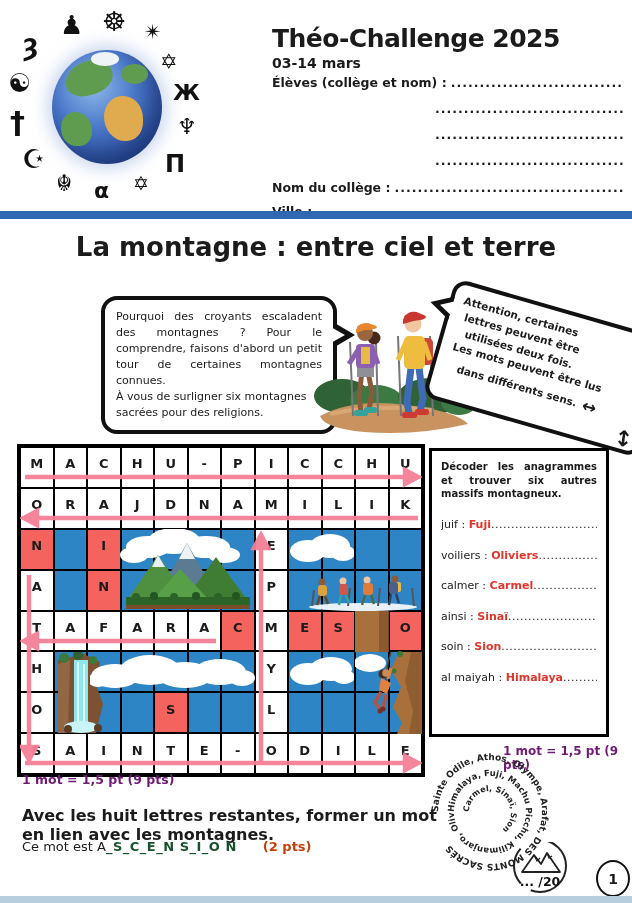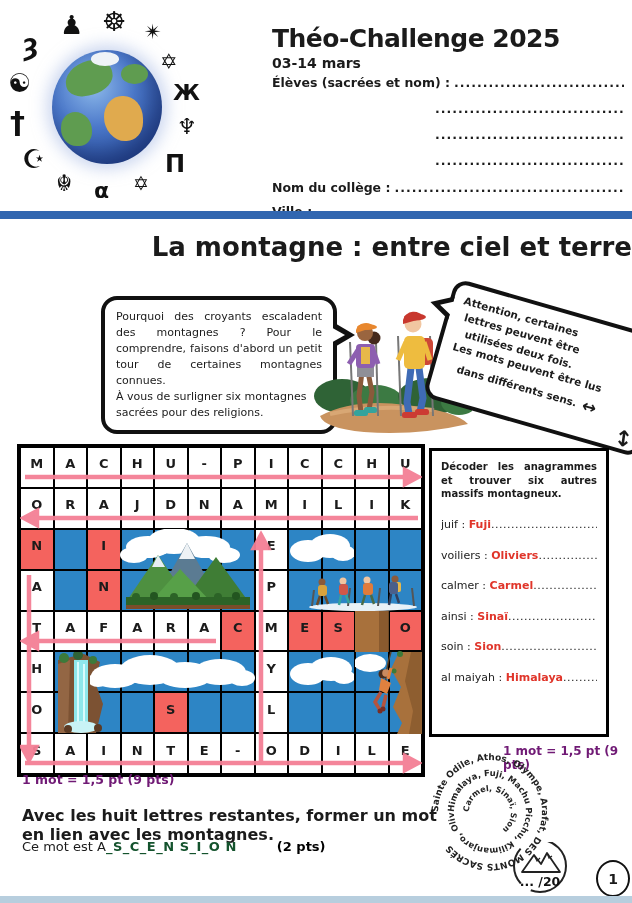--- a/index.html
+++ b/index.html
@@ -21,21 +21,21 @@
   #header-right{left:272px;top:24px;width:352px}
   #hdr-title{font-size:25px;font-weight:700;letter-spacing:-.5px}
   #hdr-date{font-size:14px;font-weight:700;margin-top:2px}
   .formline{display:flex;font-size:12.5px;font-weight:700;white-space:nowrap;overflow:hidden;margin-top:4px}
   .formline .lbl{flex:none;margin-right:4px}
   .dotfill{flex:1;overflow:hidden;letter-spacing:1px}
   .blankline{margin-left:163px;width:189px;overflow:hidden;white-space:nowrap;font-size:12.5px;font-weight:700;letter-spacing:1px;margin-top:11px}
   #divider{left:0;top:211px;width:632px;height:8px;background:#3166b0}
   #bottombar{left:0;bottom:0;width:632px;height:7px;background:#b7cede}
   
-  #main-title{left:0;top:232px;width:632px;text-align:right;font-size:26px;font-weight:700}
+  #main-title{left:0;top:232px;width:632px;text-align:center;font-size:26px;font-weight:700}
   #intro-bubble{left:101px;top:296px;width:206px;border:4px solid #111;border-radius:16px;
     background:#fff;padding:9px 11px;font-size:11px;line-height:1.45}
   #intro-bubble .j{text-align:justify}
   .tail-r-black{position:absolute;right:-22px;top:22px;width:0;height:0;
     border-top:13px solid transparent;border-bottom:13px solid transparent;border-left:22px solid #111}
   .tail-r-white{position:absolute;right:-12px;top:26px;width:0;height:0;
     border-top:9px solid transparent;border-bottom:9px solid transparent;border-left:16px solid #fff}
   #warn-bubble{left:456px;top:278px;width:196px;border:4px solid #111;border-radius:14px;
     background:#fff;padding:8px 10px 18px;font-size:10.5px;line-height:1.5;font-weight:600;
     transform:rotate(16deg);transform-origin:0 0}
@@ -60,21 +60,21 @@
   .agc{color:#222}
   .aga{color:#e0352a;font-weight:700}
   .agd{letter-spacing:.5px;color:#222}
   
   .rednote{color:#701a75;font-weight:700;font-size:12.5px}
   #note-left{left:22px;top:772px}
   #note-right{left:503px;top:744px;font-size:12px}
   #instruction{left:22px;top:806px;font-size:16px;font-weight:700;width:420px}
   #answerline{left:22px;top:839px;font-size:13px}
   #answerline .redpart{color:#14532d;font-weight:700;letter-spacing:.5px}
-  #answerline .pts{color:#000000;font-weight:700;margin-left:40px}
+  #answerline .pts{color:#c2410c;font-weight:700;margin-left:26px}
   #wordcircle{left:424px;top:748px}
   #badge{left:494px;top:842px}
   #page-circle{left:596px;top:860px;width:30px;height:33px;border:2px solid #111;border-radius:50%;
     display:flex;align-items:center;justify-content:center;font-size:14px;font-weight:700;background:#fff}
 </style>
 </head>
 <body>
 
 <div class="abs" id="logo-box">
   <div id="earth">
@@ -97,21 +97,21 @@
     <span class="sym" style="left: 14px; top: 138px; font-size: 26px;">☪</span>
     <span class="sym" style="left: 2px; top: 100px; font-size: 30px;">†</span>
     <span class="sym" style="left: 0px; top: 62px; font-size: 26px;">☯</span>
     <span class="sym" style="left: 14px; top: 28px; font-size: 24px;">Ȝ</span>
   </div>
 
 <div class="abs" id="header-right">
   <div id="hdr-title">Théo-Challenge 2025</div>
   <div id="hdr-date">03-14 mars</div>
   <div class="formline">
-    <span class="lbl">Élèves (sacrées et nom) :</span>
+    <span class="lbl">Élèves (collège et nom) :</span>
     <span class="dotfill">......................................................................................................</span>
   </div>
   <div class="blankline">......................................................................................................</div>
   <div class="blankline">......................................................................................................</div>
   <div class="blankline">......................................................................................................</div>
   <div class="formline" style="margin-top:12px">
     <span class="lbl">Nom du collège :</span>
     <span class="dotfill">......................................................................................................</span>
   </div>
   <div class="formline" style="margin-top:9px">

